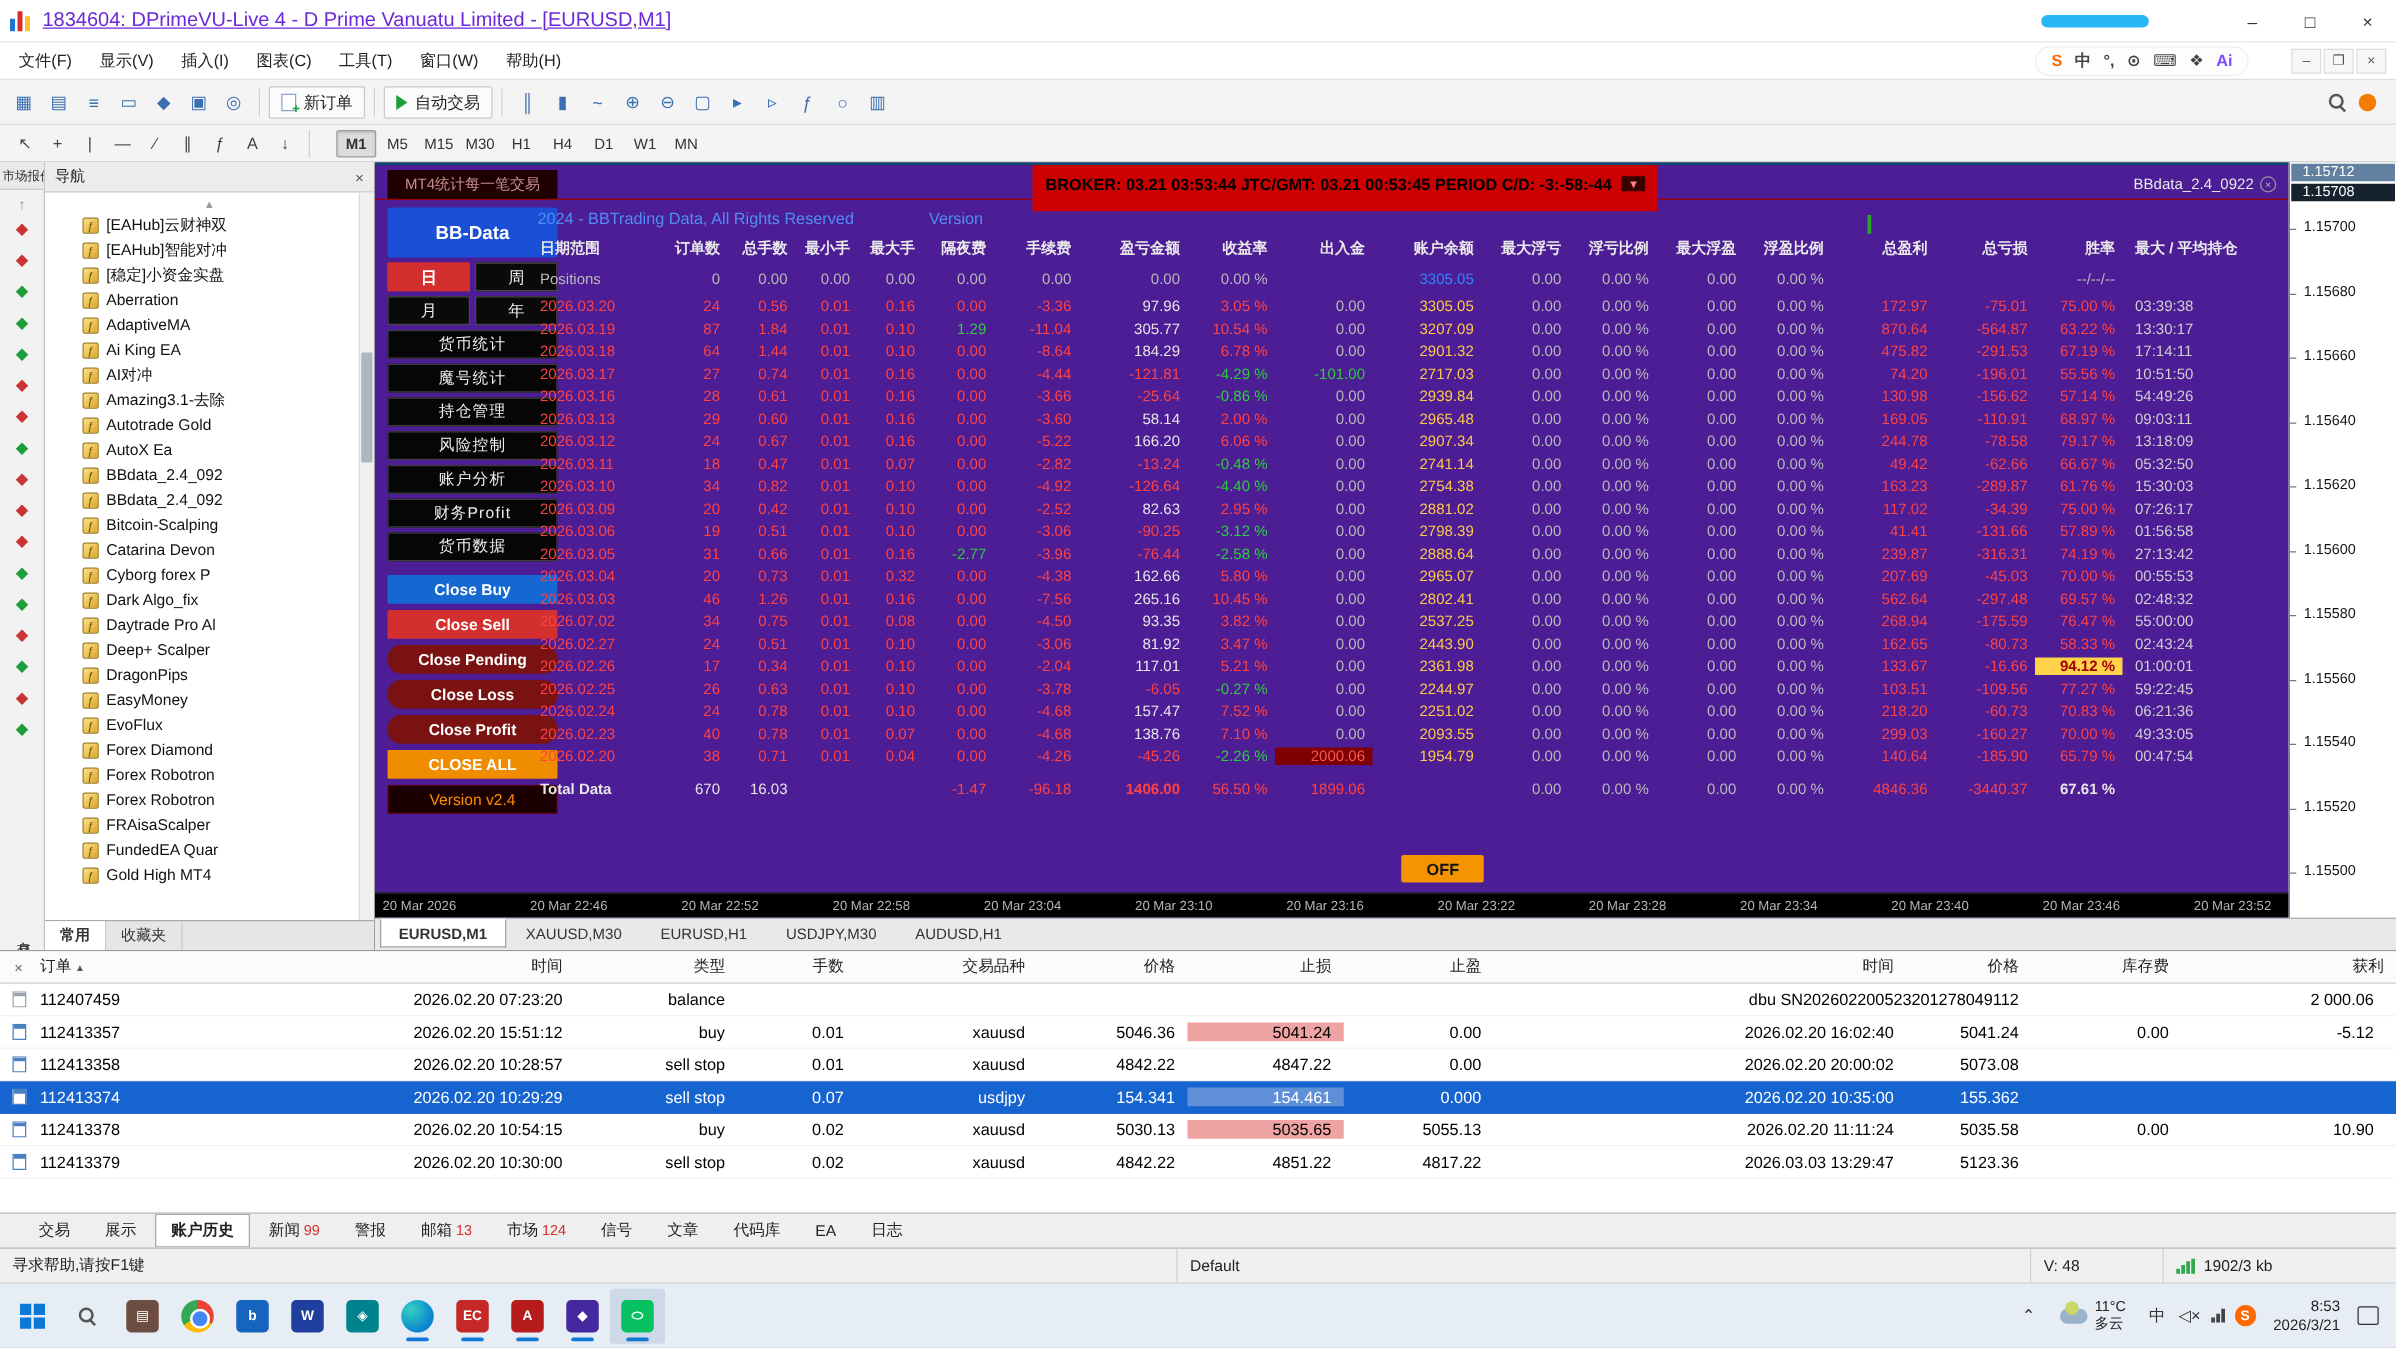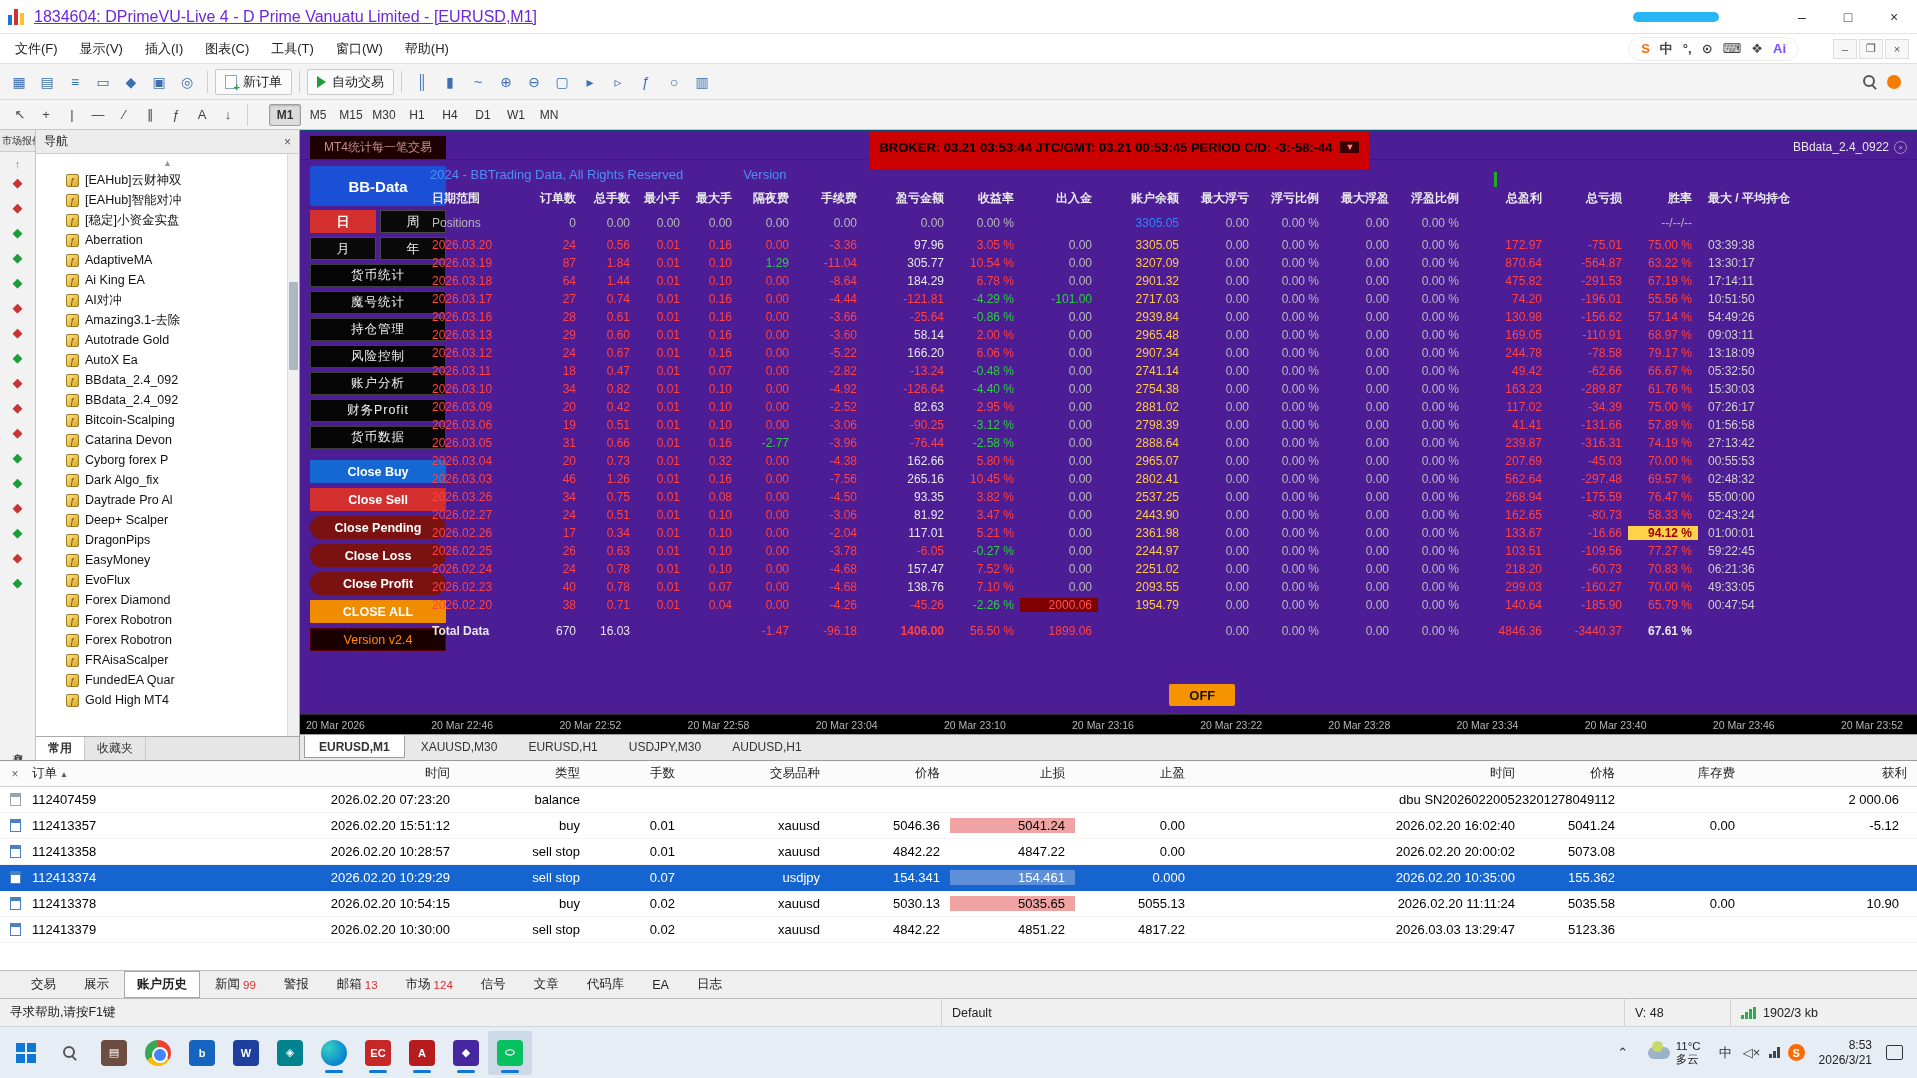--- a/index.html
+++ b/index.html
@@ -851,21 +851,21 @@
                   <div class="c-dim">0.00</div>
                   <div class="c-dim">0.00 %</div>
                   <div class="c-dim">0.00</div>
                   <div class="c-dim">0.00 %</div>
                   <div class="c-red">562.64</div>
                   <div class="c-red">-297.48</div>
                   <div class="c-red">69.57 %</div>
                   <div class="c-time">02:48:32</div>
                 </div>
                 <div class="ea-row ">
-                  <div class="c-red">2026.03.26</div>
+                  <div class="c-red">2026.07.02</div>
                   <div class="c-red">34</div>
                   <div class="c-red">0.75</div>
                   <div class="c-red">0.01</div>
                   <div class="c-red">0.08</div>
                   <div class="c-red">0.00</div>
                   <div class="c-red">-4.50</div>
                   <div class="c-white">93.35</div>
                   <div class="c-red">3.82 %</div>
                   <div class="c-dim">0.00</div>
                   <div class="c-gold">2537.25</div>
@@ -1040,20 +1040,35 @@
               <span>20 Mar 23:16</span>
               <span>20 Mar 23:22</span>
               <span>20 Mar 23:28</span>
               <span>20 Mar 23:34</span>
               <span>20 Mar 23:40</span>
               <span>20 Mar 23:46</span>
               <span>20 Mar 23:52</span>
             </div>
         </div>
 
+        <div class="price-scale" id="price-scale">
+          <div class="ps-box ps-ask">1.15712</div>
+          <div class="ps-box ps-bid">1.15708</div>
+        <div class="ps-tick" style="top: 46px;">1.15700</div>
+            <div class="ps-tick" style="top: 97.5px;">1.15680</div>
+            <div class="ps-tick" style="top: 149px;">1.15660</div>
+            <div class="ps-tick" style="top: 200.5px;">1.15640</div>
+            <div class="ps-tick" style="top: 252px;">1.15620</div>
+            <div class="ps-tick" style="top: 303.5px;">1.15600</div>
+            <div class="ps-tick" style="top: 355px;">1.15580</div>
+            <div class="ps-tick" style="top: 406.5px;">1.15560</div>
+            <div class="ps-tick" style="top: 458px;">1.15540</div>
+            <div class="ps-tick" style="top: 509.5px;">1.15520</div>
+            <div class="ps-tick" style="top: 561px;">1.15500</div>
+          </div>
       </div>
 
       <div class="chart-tabs" id="chart-tabs">
           <span class="chart-tab active">EURUSD,M1</span>
           <span class="chart-tab">XAUUSD,M30</span>
           <span class="chart-tab">EURUSD,H1</span>
           <span class="chart-tab">USDJPY,M30</span>
           <span class="chart-tab">AUDUSD,H1</span>
         </div>
     </div>

